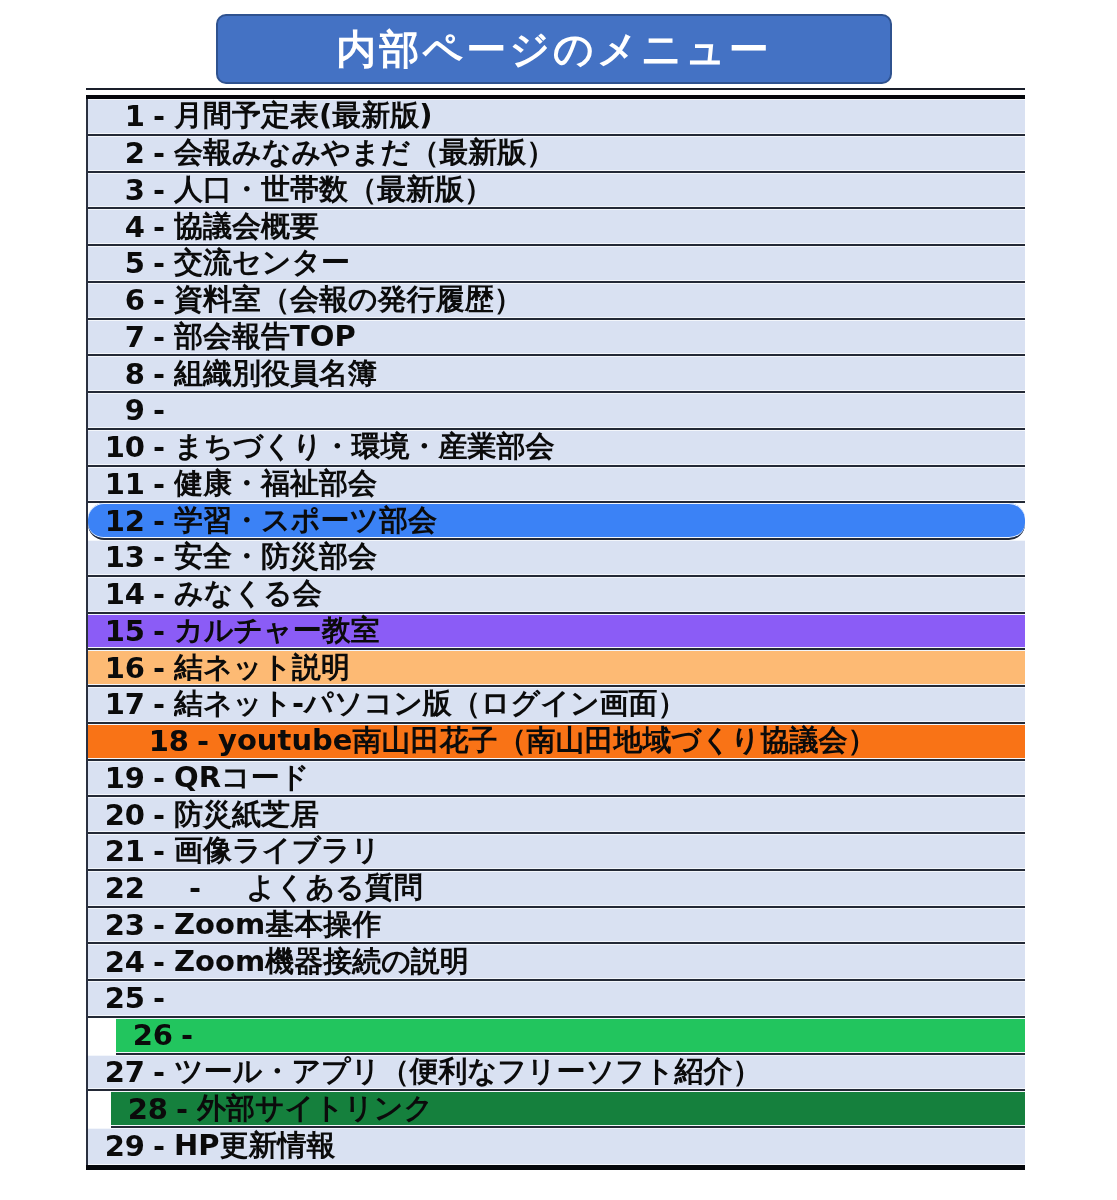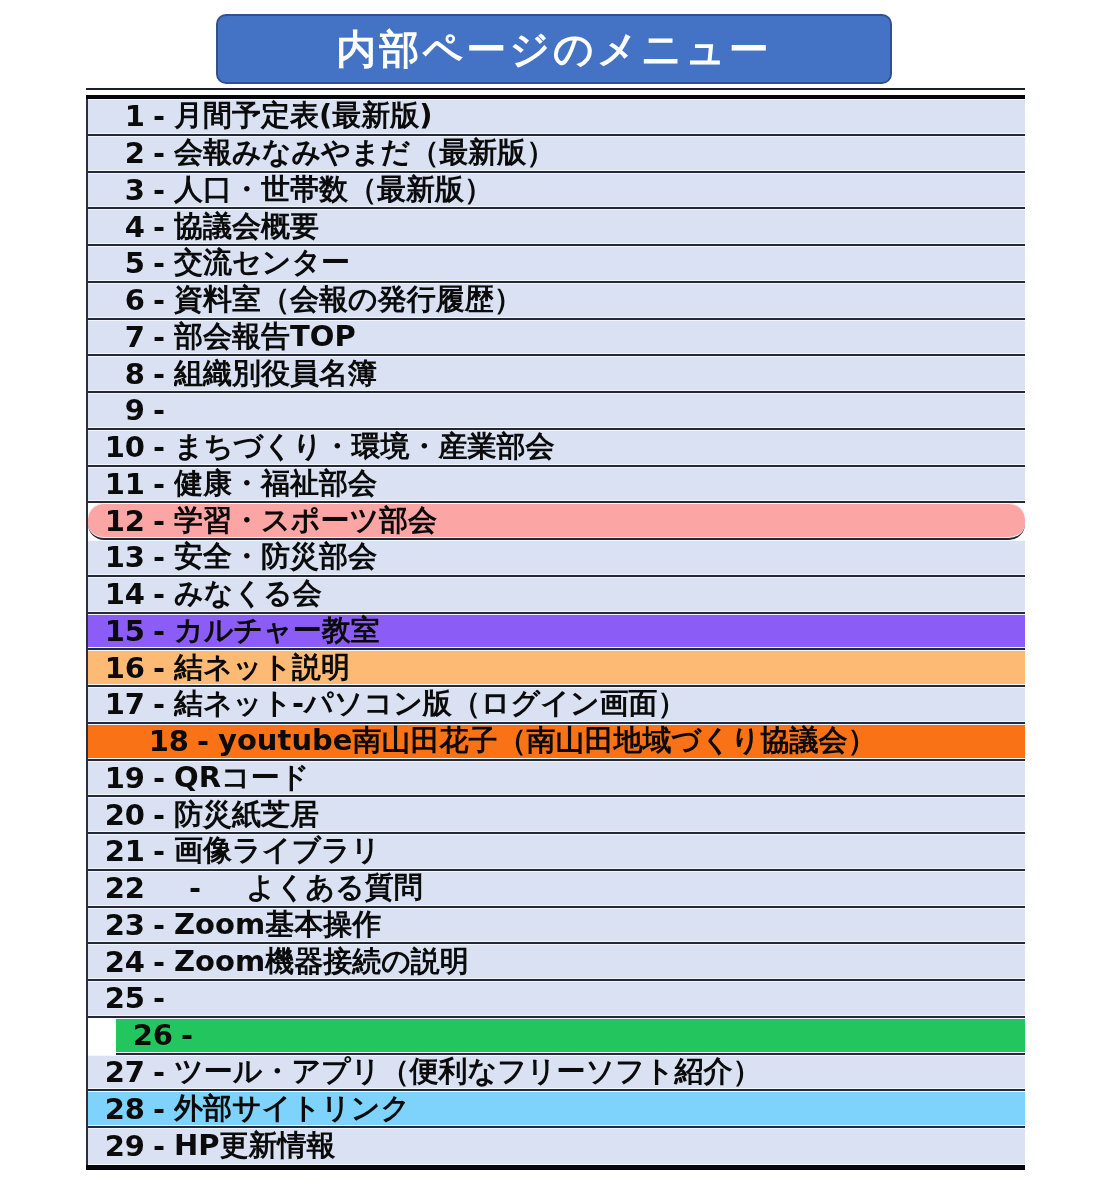--- a/index.html
+++ b/index.html
@@ -139,21 +139,21 @@
     <span class="dash">-</span>
     <span class="label">まちづくり・環境・産業部会</span>
   </div>
 
   <div class="row" style="background: rgb(217, 225, 242); border-bottom-color: rgb(35, 41, 54);">
     <span class="num">11</span>
     <span class="dash">-</span>
     <span class="label">健康・福祉部会</span>
   </div>
 
-  <div class="row" style="background: #fca5a5; border-bottom-color: rgb(35, 41, 54); border-radius: 16px;">
+  <div class="row" style="background: #3b82f6; border-bottom-color: rgb(35, 41, 54); border-radius: 16px;">
     <span class="num">12</span>
     <span class="dash">-</span>
     <span class="label">学習・スポーツ部会</span>
   </div>
 
   <div class="row" style="background: rgb(217, 225, 242); border-bottom-color: rgb(35, 41, 54);">
     <span class="num">13</span>
     <span class="dash">-</span>
     <span class="label">安全・防災部会</span>
   </div>
@@ -235,21 +235,21 @@
     <span class="dash">-</span>
     <span class="label"></span>
   </div>
 
   <div class="row" style="background: rgb(217, 225, 242); border-bottom-color: rgb(35, 41, 54);">
     <span class="num">27</span>
     <span class="dash">-</span>
     <span class="label">ツール・アプリ（便利なフリーソフト紹介）</span>
   </div>
 
-  <div class="row" style="background: #7dd3fc; border-bottom-color: rgb(35, 41, 54);">
+  <div class="row" style="background: #15803d; border-bottom-color: rgb(35, 41, 54); margin-left: 23px;">
     <span class="num">28</span>
     <span class="dash">-</span>
     <span class="label">外部サイトリンク</span>
   </div>
 
   <div class="row" style="background: rgb(217, 225, 242); border-bottom-color: rgb(35, 41, 54);">
     <span class="num">29</span>
     <span class="dash">-</span>
     <span class="label">HP更新情報</span>
   </div>

